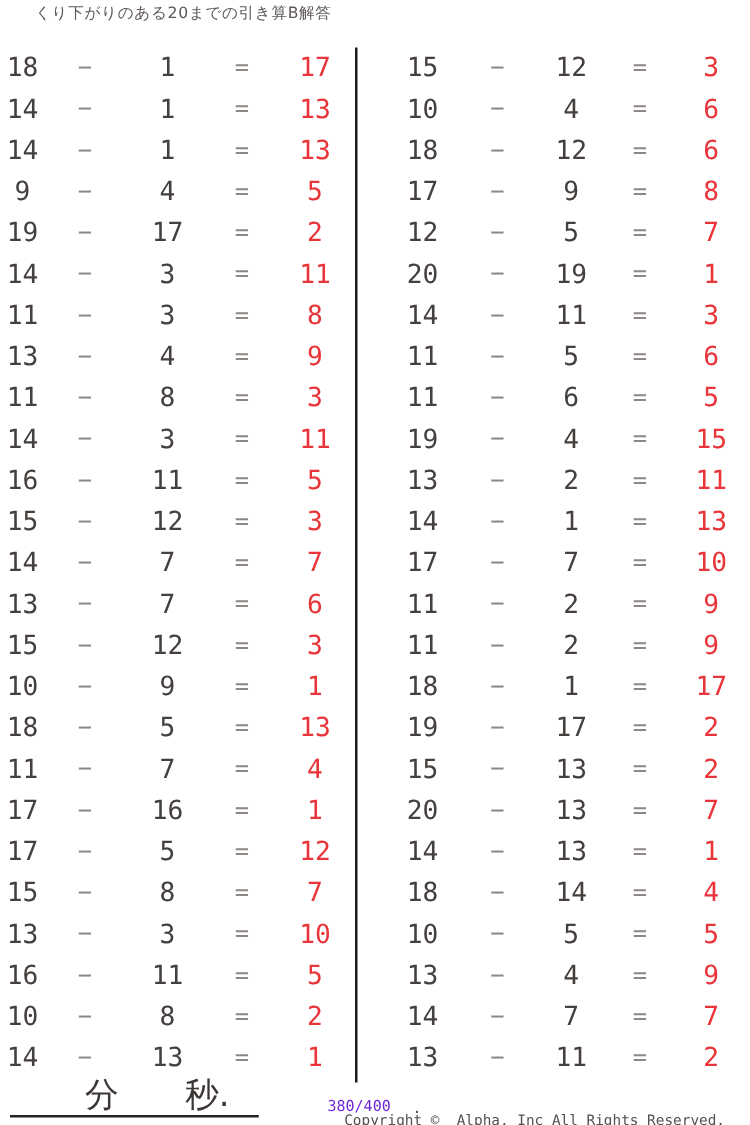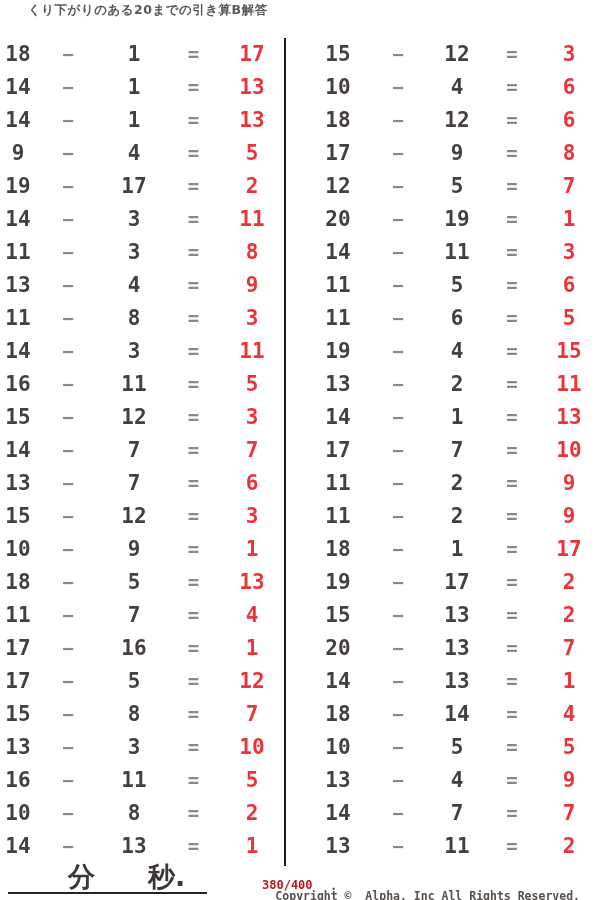--- a/index.html
+++ b/index.html
@@ -3,21 +3,21 @@
 <meta charset="utf-8">
 <style>
   html,body{margin:0;padding:0;}
   body{
     width:600px;height:900px;
     background:#ffffff;
     font-family:"DejaVu Sans Mono","Liberation Mono",monospace;
     position:relative;
     overflow:hidden;
   }
-  .page{position:absolute;inset:0;font-weight:bold;}
+  .page{position:absolute;inset:0;}
 
   
   .header{
     position:absolute;left:28px;top:3px;
     font-family:"DejaVu Sans","Liberation Sans",sans-serif;
     font-size:12.5px;line-height:14px;color:#5d5856;
     letter-spacing:0.5px;
   }
 
   
@@ -53,21 +53,21 @@
   }
   .time-label{
     position:absolute;top:862px;
     font-family:"DejaVu Sans","Liberation Sans",sans-serif;
     font-size:27px;color:#3c3734;line-height:30px;
   }
   .minutes{left:68px;}
   .seconds{left:148px;}
   .score{
     position:absolute;left:262px;top:878px;
-    font-size:12px;color:#b91c1c;
+    font-size:12px;color:#6d28d9;
   }
   .score-dot{
     position:absolute;left:330px;top:879px;
     font-size:12px;color:#55504e;
   }
   .copyright{
     position:absolute;right:20px;top:859px;
     text-align:right;font-size:11.5px;line-height:15px;
     color:#55504e;white-space:pre;
   }

